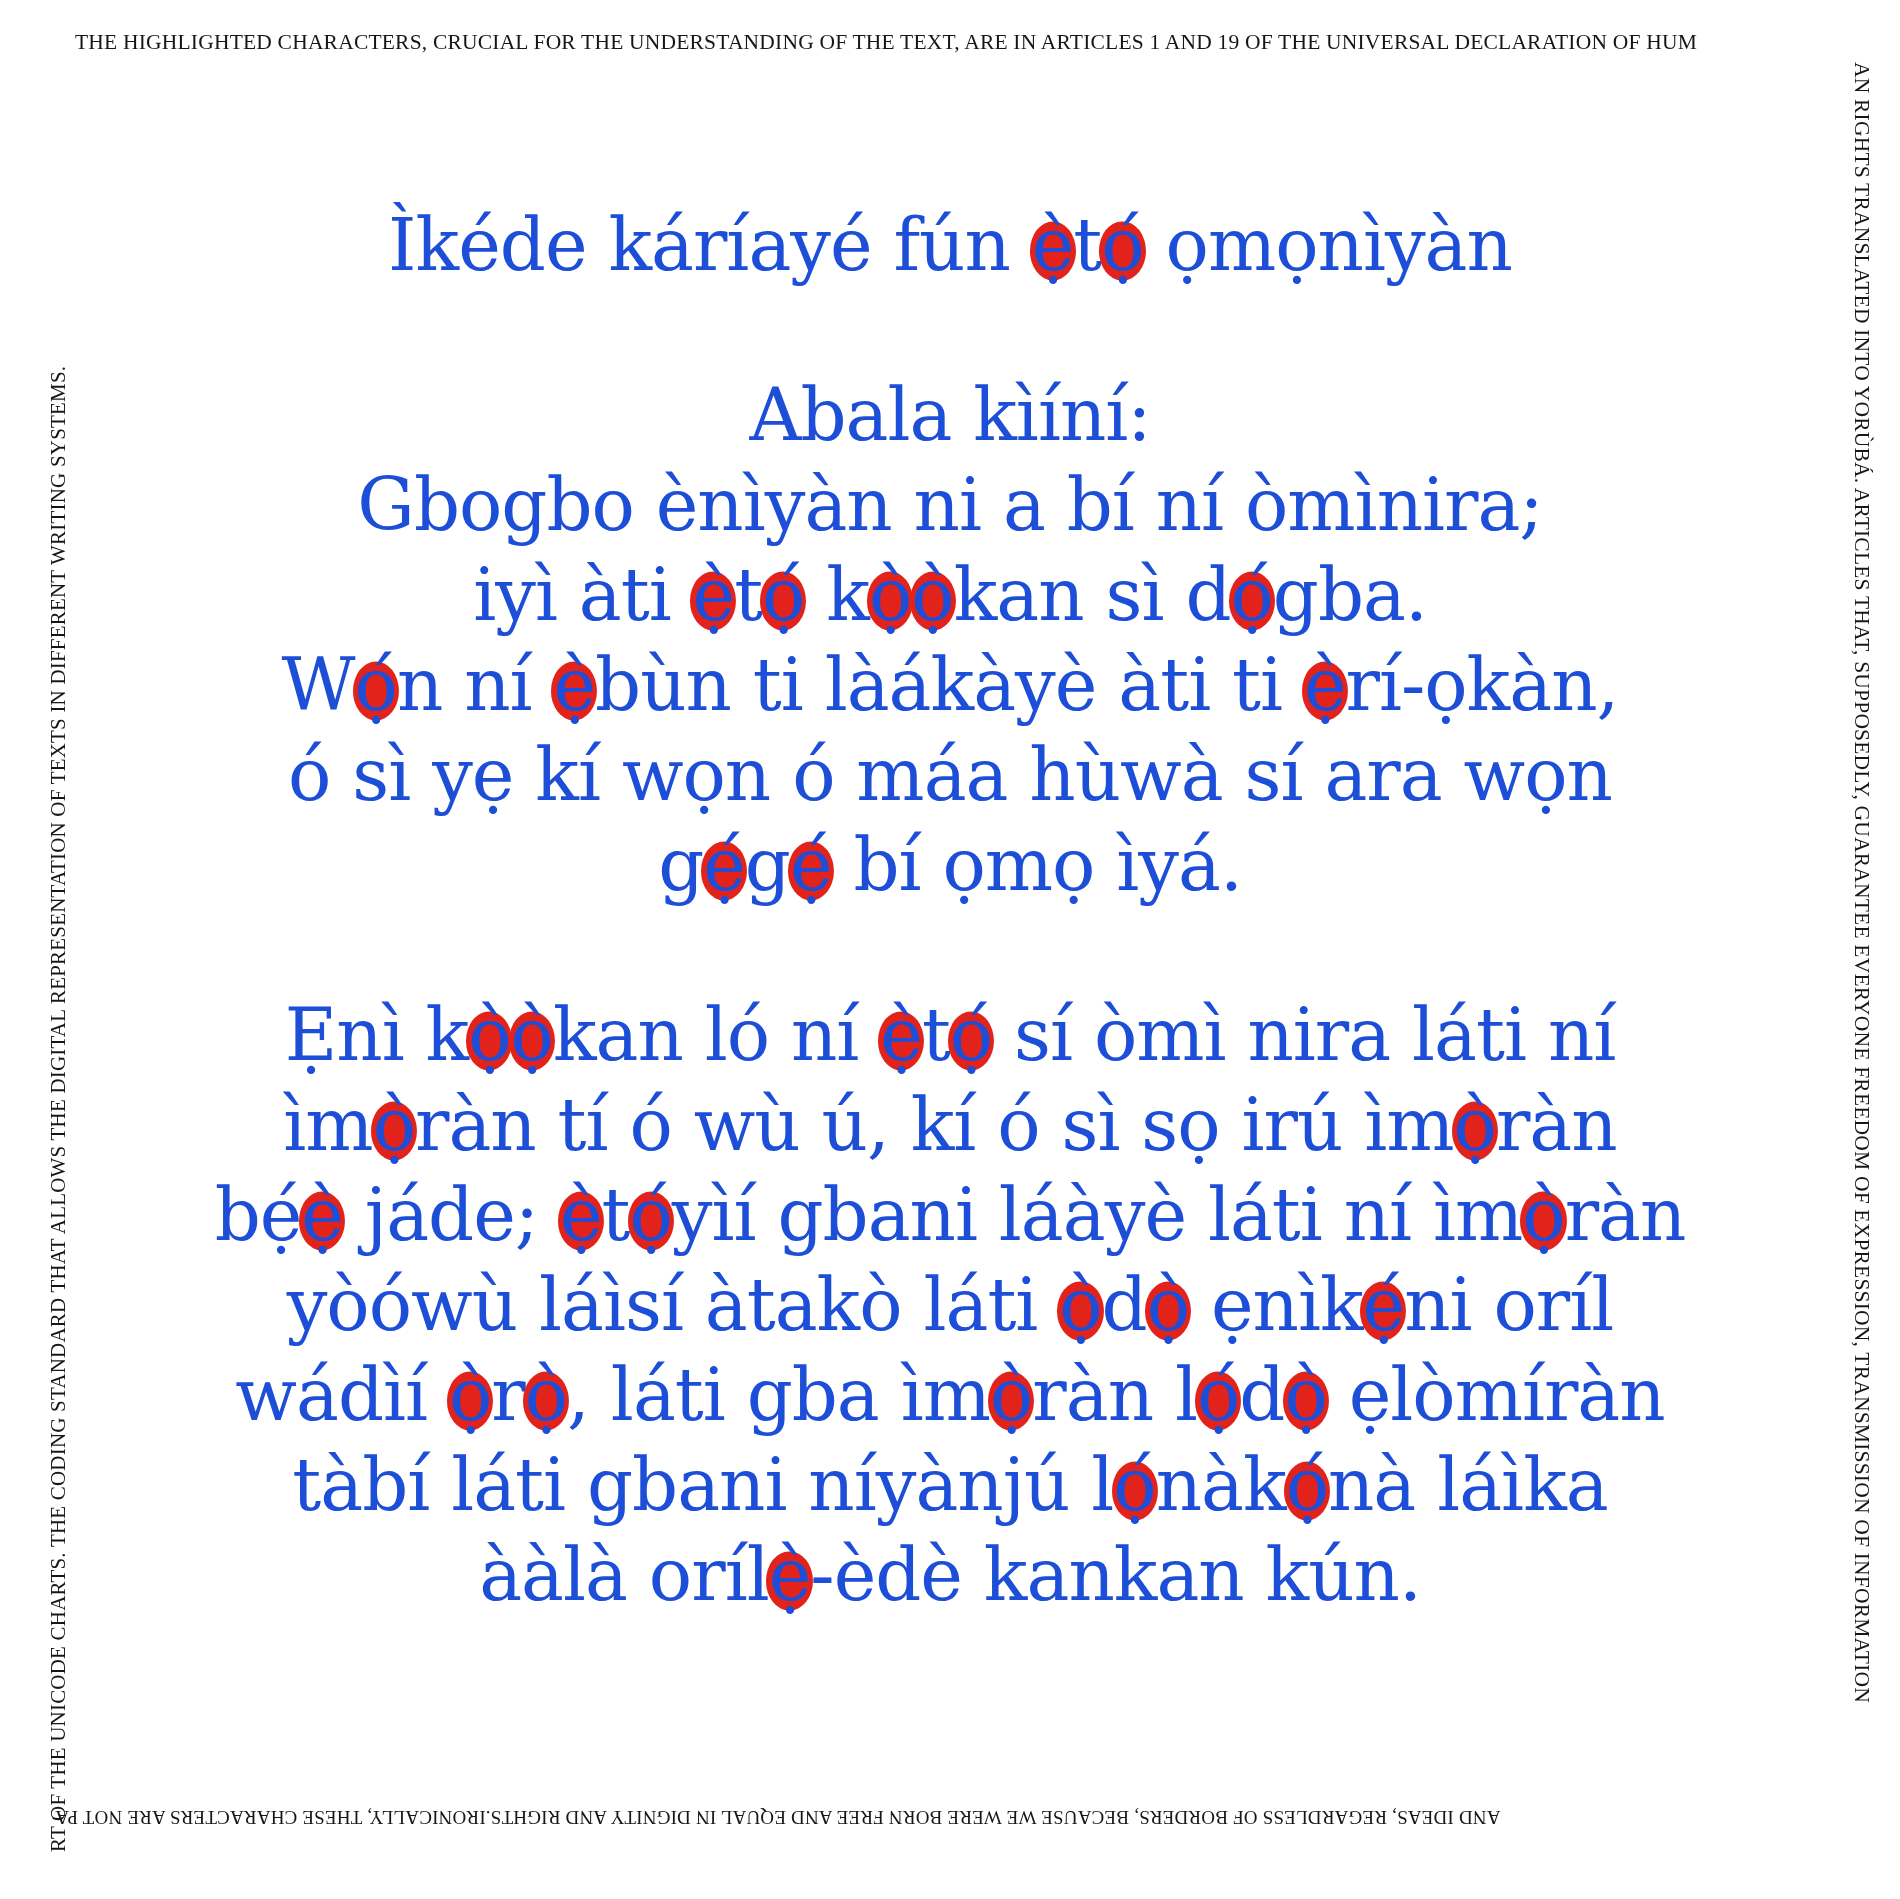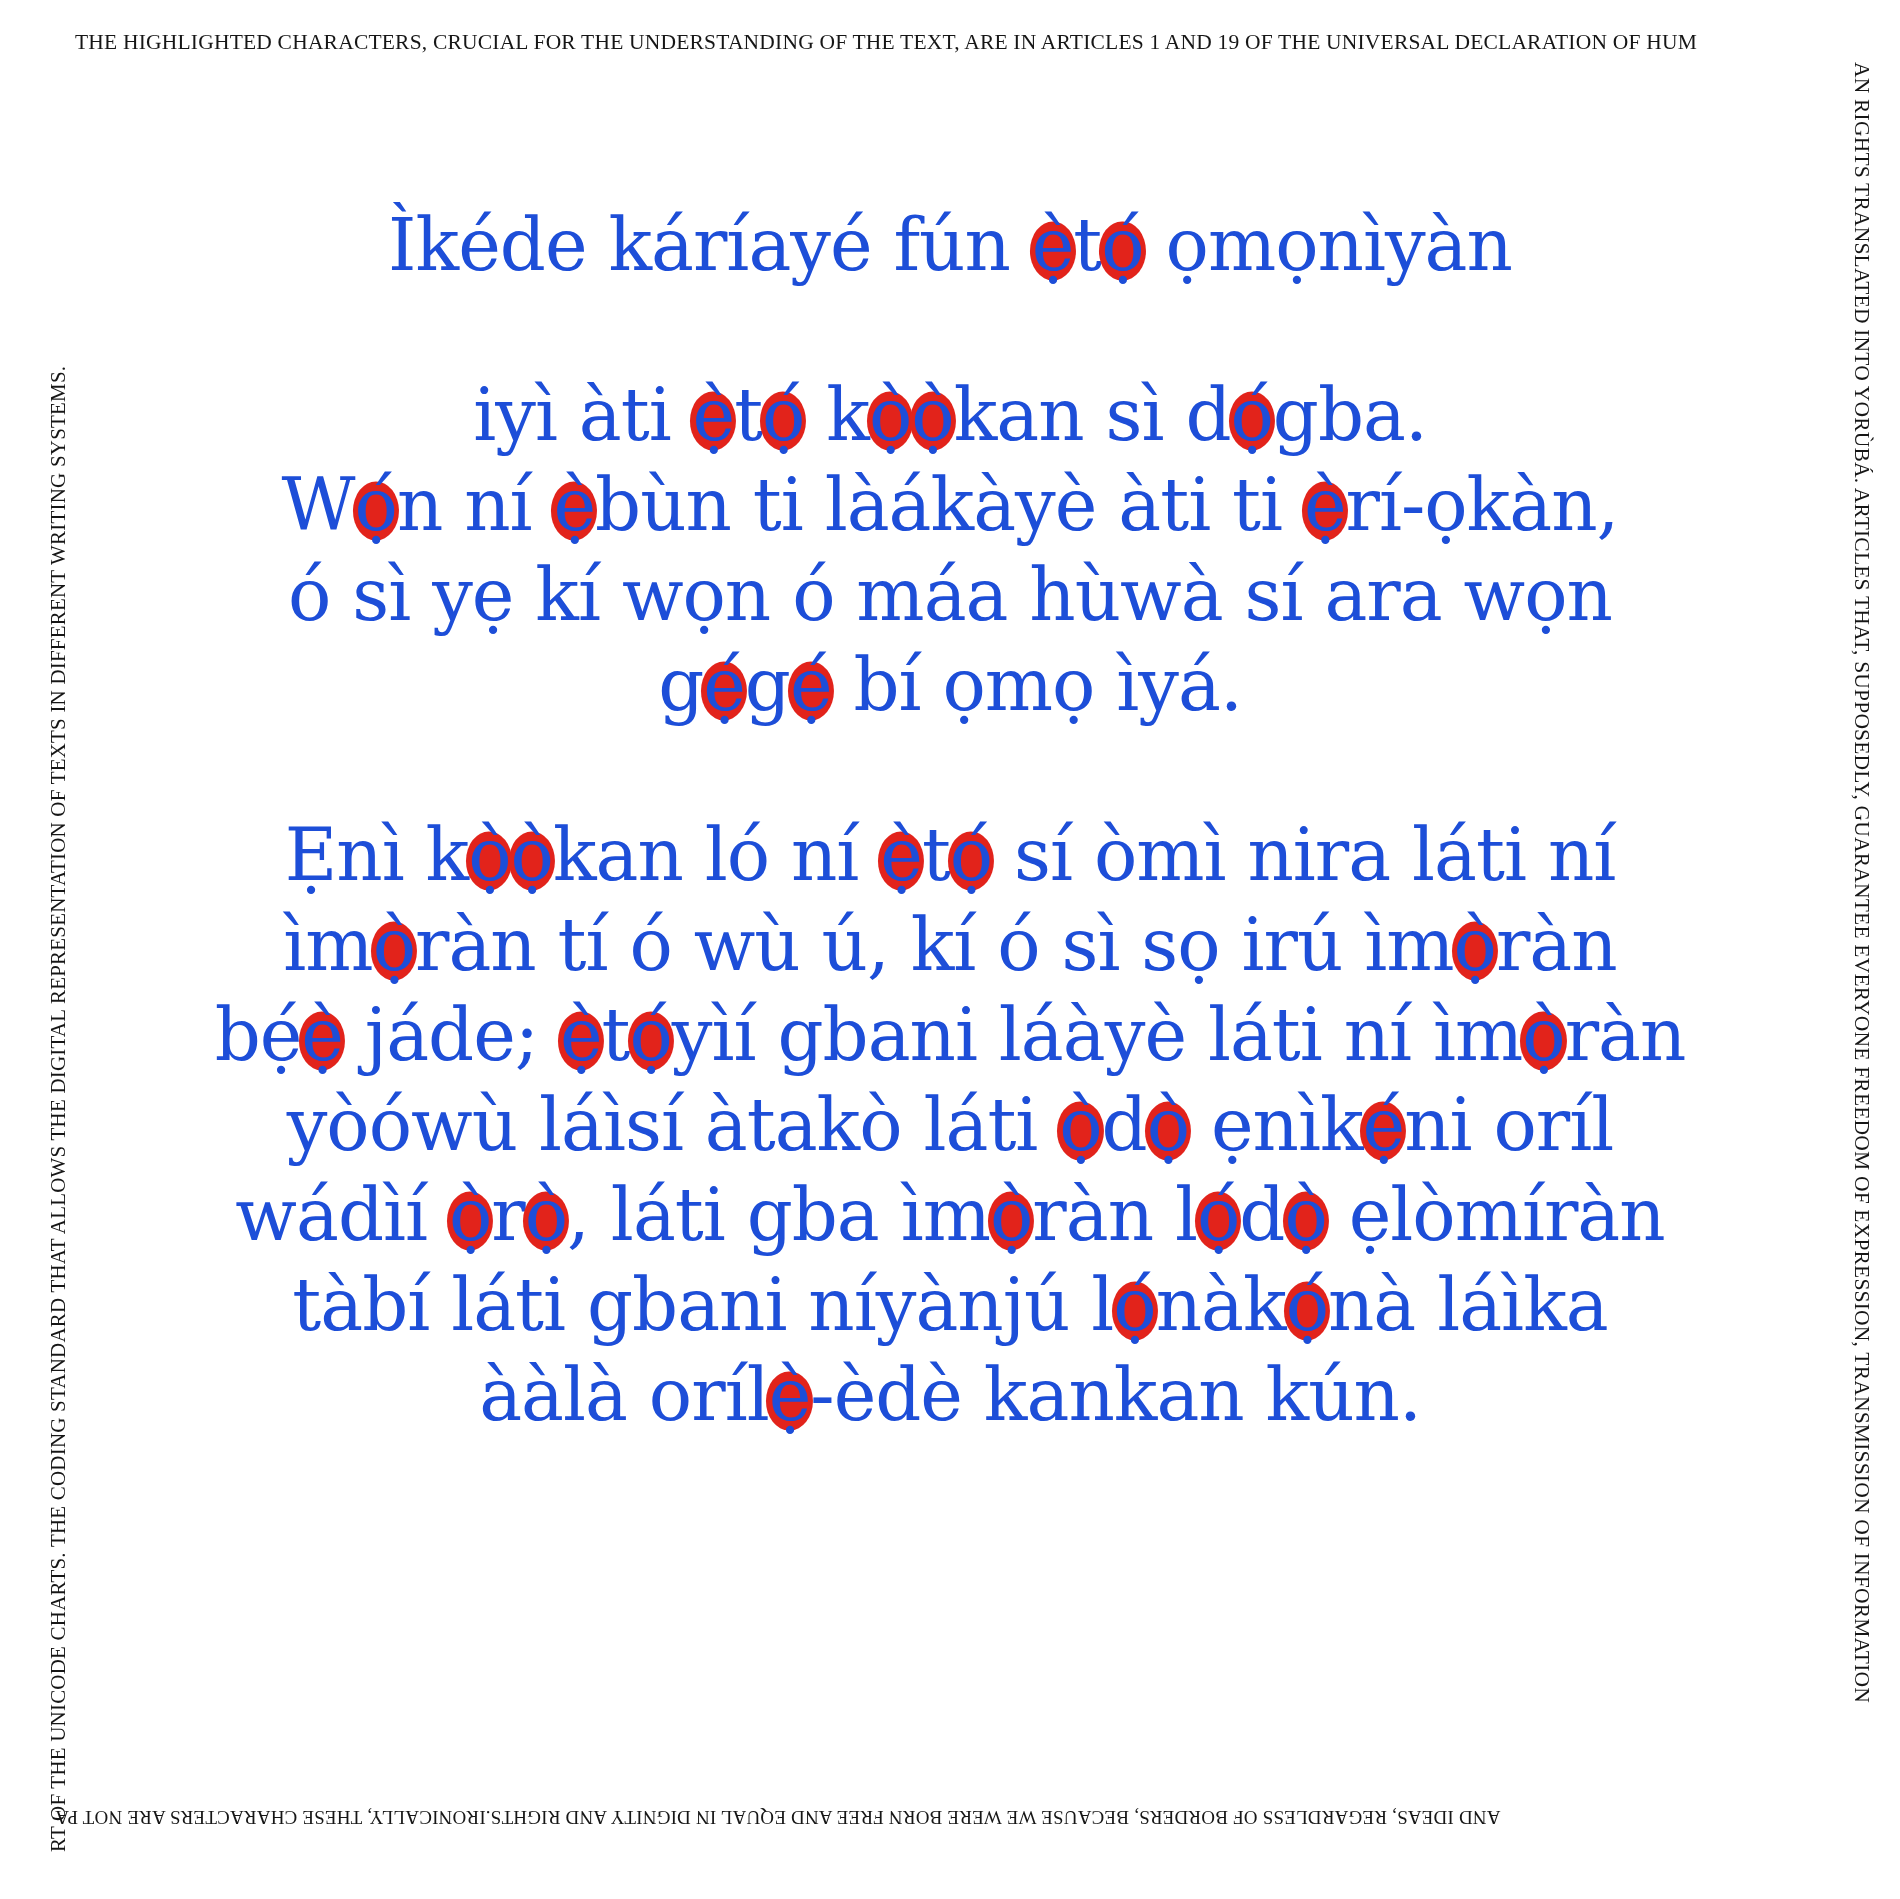--- a/index.html
+++ b/index.html
@@ -49,20 +49,22 @@
 <body style="background: rgb(255, 255, 255);">
 
 <div class="edge edge-top">THE HIGHLIGHTED CHARACTERS, CRUCIAL FOR THE UNDERSTANDING OF THE TEXT, ARE IN ARTICLES 1 AND 19 OF THE UNIVERSAL DECLARATION OF HUM</div>
 <div class="edge edge-right">AN RIGHTS TRANSLATED INTO YORÙBÁ. ARTICLES THAT, SUPPOSEDLY, GUARANTEE EVERYONE FREEDOM OF EXPRESSION, TRANSMISSION OF INFORMATION</div>
 <div class="edge edge-bottom">AND IDEAS, REGARDLESS OF BORDERS, BECAUSE WE WERE BORN FREE AND EQUAL IN DIGNITY AND RIGHTS.IRONICALLY, THESE CHARACTERS ARE NOT PA</div>
 <div class="edge edge-left">RT OF THE UNICODE CHARTS. THE CODING STANDARD THAT ALLOWS THE DIGITAL REPRESENTATION OF TEXTS IN DIFFERENT WRITING SYSTEMS.</div>
 
 <div class="main" style="color: #1d4ed8;">
     <div class="line"><span>Ìkéde káríayé fún </span><span class="hl">ẹ̀</span><span>t</span><span class="hl">ọ́</span><span> ọmọnìyàn</span></div>
     <div class="line blank"></div>
+    <div class="line"><span>Abala kìíní:</span></div>
+    <div class="line"><span>Gbogbo ènìyàn ni a bí ní òmìnira;</span></div>
     <div class="line"><span>iyì àti </span><span class="hl">ẹ̀</span><span>t</span><span class="hl">ọ́</span><span> k</span><span class="hl">ọ̀</span><span class="hl">ọ̀</span><span>kan sì d</span><span class="hl">ọ́</span><span>gba.</span></div>
     <div class="line"><span>W</span><span class="hl">ọ́</span><span>n ní </span><span class="hl">ẹ̀</span><span>bùn ti làákàyè àti ti </span><span class="hl">ẹ̀</span><span>rí-ọkàn,</span></div>
     <div class="line"><span>ó sì yẹ kí wọn ó máa hùwà sí ara wọn</span></div>
     <div class="line"><span>g</span><span class="hl">ẹ́</span><span>g</span><span class="hl">ẹ́</span><span> bí ọmọ ìyá.</span></div>
     <div class="line blank"></div>
     <div class="line"><span>Ẹnì k</span><span class="hl">ọ̀</span><span class="hl">ọ̀</span><span>kan ló ní </span><span class="hl">ẹ̀</span><span>t</span><span class="hl">ọ́</span><span> sí òmì nira láti ní</span></div>
     <div class="line"><span>ìm</span><span class="hl">ọ̀</span><span>ràn tí ó wù ú, kí ó sì sọ irú ìm</span><span class="hl">ọ̀</span><span>ràn</span></div>
     <div class="line"><span>bẹ́</span><span class="hl">ẹ̀</span><span> jáde; </span><span class="hl">ẹ̀</span><span>t</span><span class="hl">ọ́</span><span>yìí gbani láàyè láti ní ìm</span><span class="hl">ọ̀</span><span>ràn</span></div>
     <div class="line"><span>yòówù láìsí àtakò láti </span><span class="hl">ọ̀</span><span>d</span><span class="hl">ọ̀</span><span> ẹnìk</span><span class="hl">ẹ́</span><span>ni oríl</span></div>
     <div class="line"><span>wádìí </span><span class="hl">ọ̀</span><span>r</span><span class="hl">ọ̀</span><span>, láti gba ìm</span><span class="hl">ọ̀</span><span>ràn l</span><span class="hl">ọ́</span><span>d</span><span class="hl">ọ̀</span><span> ẹlòmíràn</span></div>

